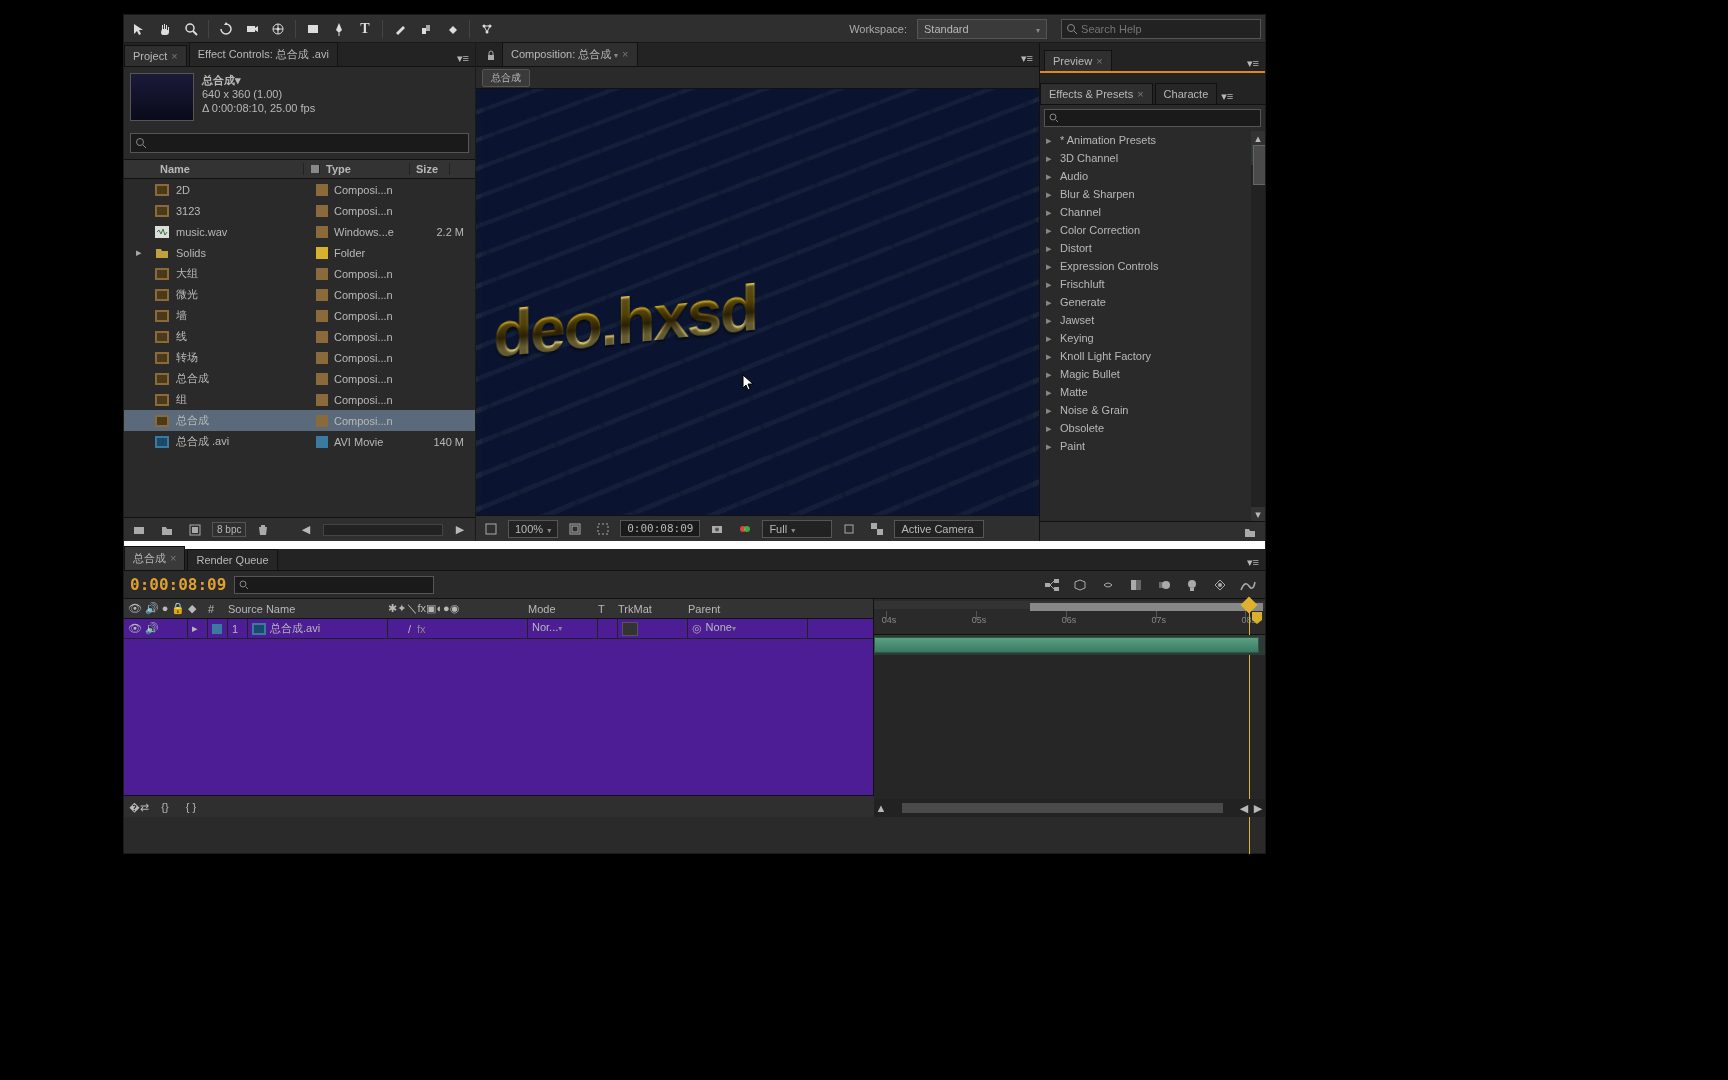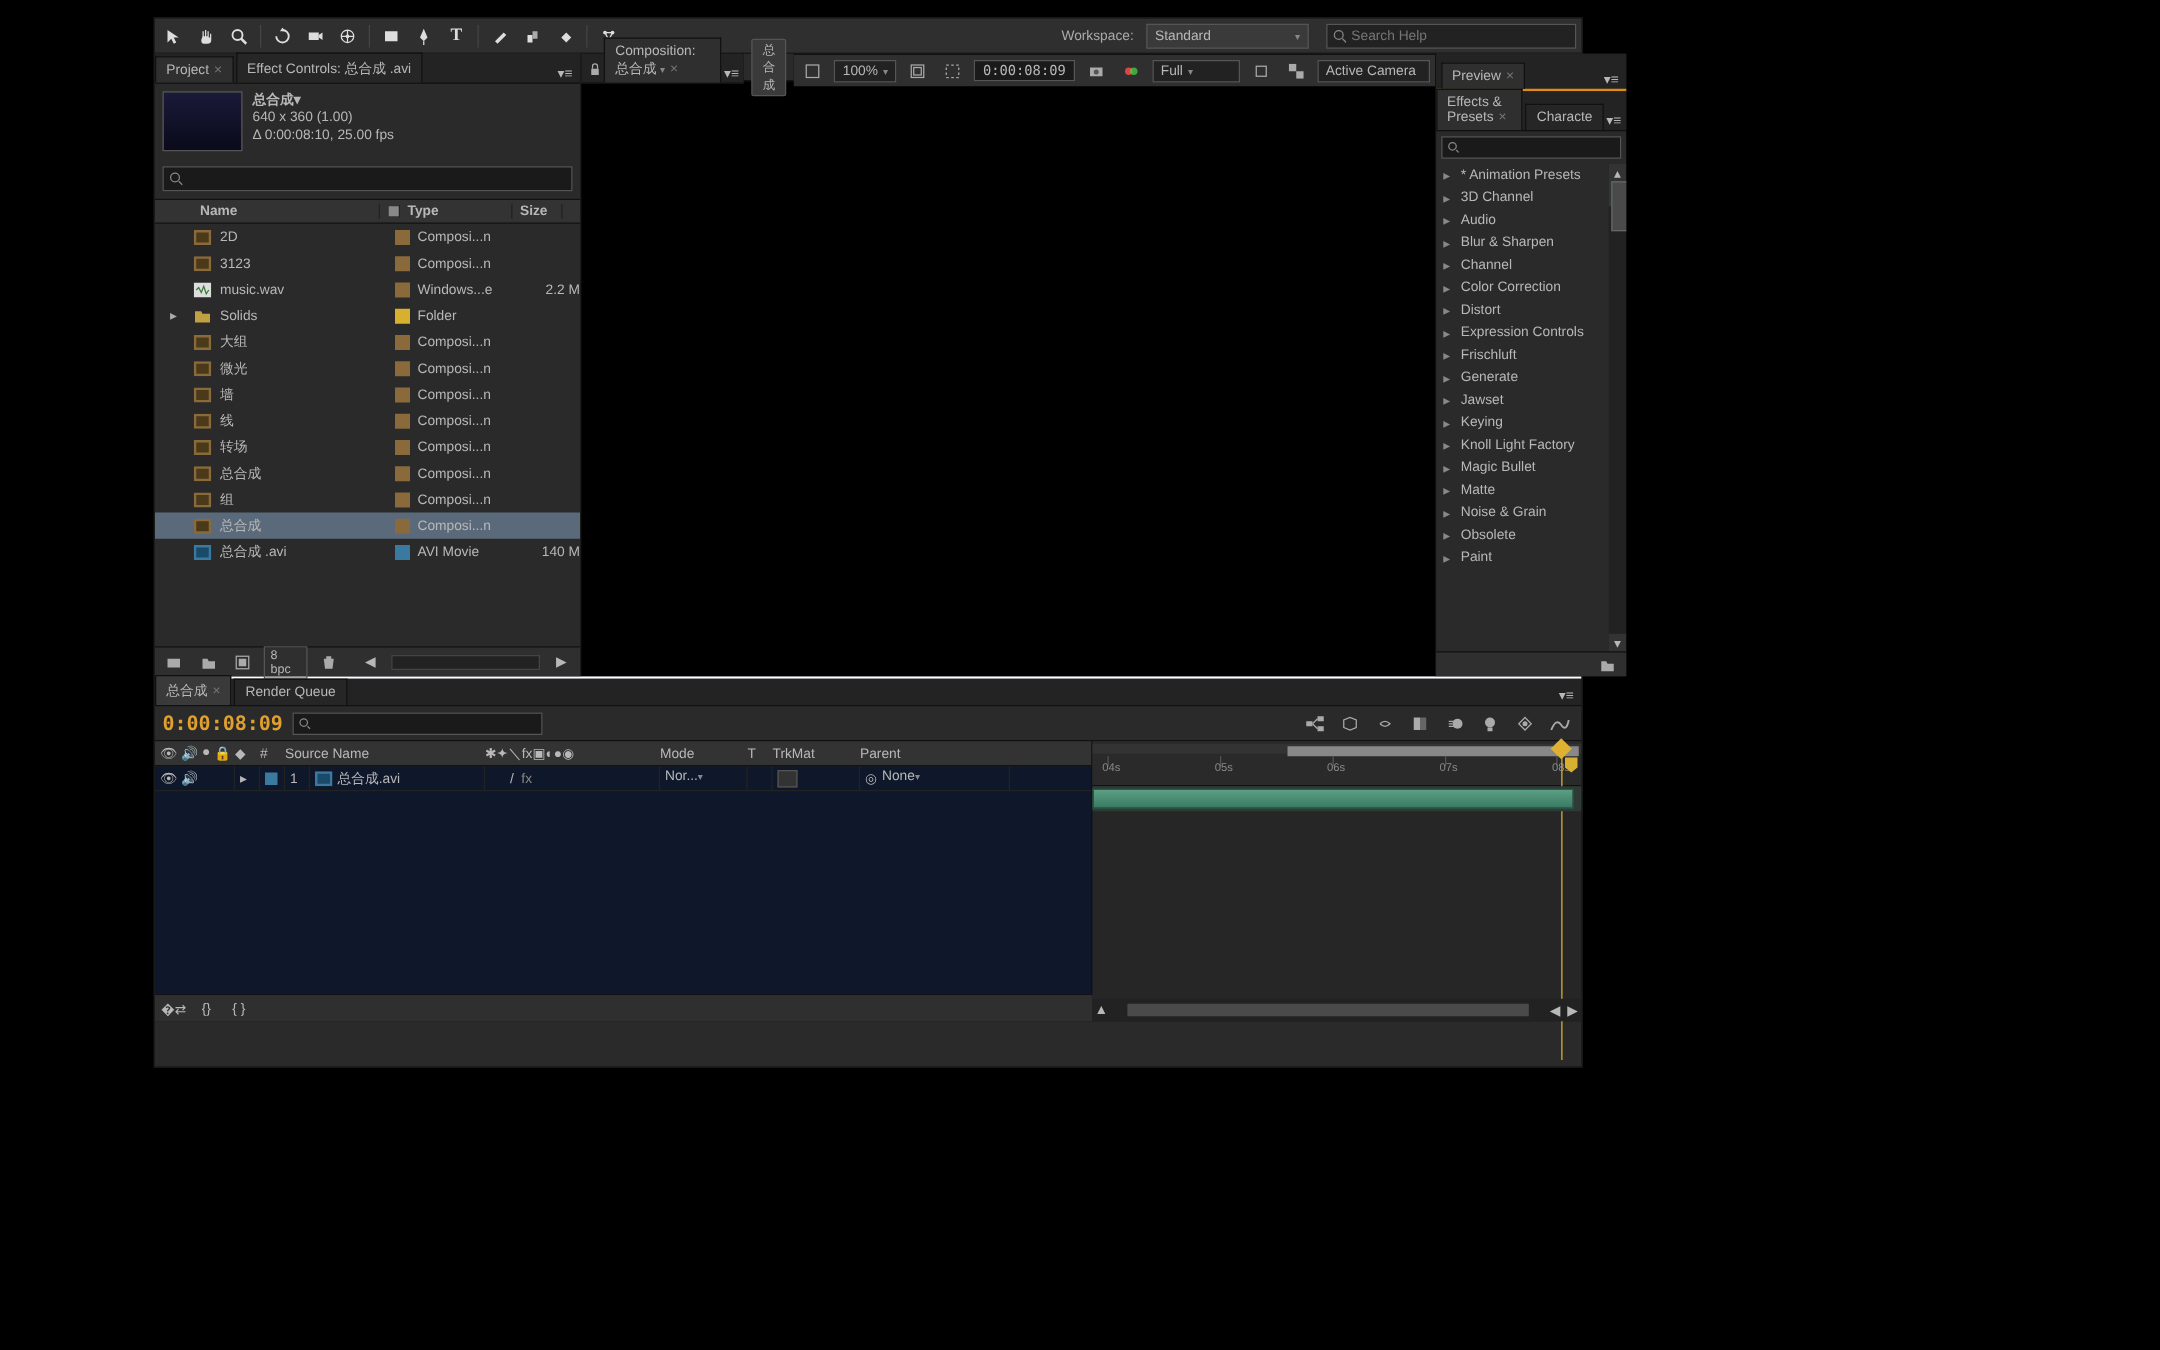--- a/index.html
+++ b/index.html
@@ -36,21 +36,21 @@
 .row { height:21px; display:flex; align-items:center; padding-left:30px; }
 .row.sel { background:#5a6a7a; }
 .row .ico { width:16px; height:14px; margin-right:6px; display:inline-flex; align-items:center; justify-content:center; }
 .row .nm { width:140px; overflow:hidden; text-overflow:ellipsis; white-space:nowrap; }
 .row .swatch { width:12px; height:12px; margin-right:6px; }
 .row .typ { width:90px; }
 .row .sz { width:40px; text-align:right; }
 .row .twist { width:10px; color:#aaa; margin-left:-18px; margin-right:8px; }
 .projfoot { height:24px; background:#2f2f2f; border-top:1px solid #111; display:flex; align-items:center; padding:0 4px; gap:6px; }
 .projfoot .bpc { font-size:10px; border:1px solid #555; padding:1px 4px; }
-.centercol { flex:1; background:#000000; display:flex; flex-direction:row; border-right:1px solid #111;justify-content:center; }
+.centercol { flex:1; background:#0369a1; display:flex; flex-direction:column; border-right:1px solid #111;justify-content:center; }
 .ctabbar { height:24px; background:#232323; display:flex; align-items:flex-end; border-bottom:1px solid #111; padding-left:4px; }
 .compflow { height:22px; background:#2a2a2a; display:flex; align-items:center; padding:0 6px; gap:6px; border-bottom:1px solid #111; }
 .compflow .pill { background:#3a3a3a; border:1px solid #555; padding:1px 8px; border-radius:2px; font-size:10px;}
 .viewer { flex:1; background:#1a1a1a; position:relative; margin:0; overflow:hidden; }
 .viewer .frame { position:absolute; left:6px; top:0; right:6px; bottom:0; background:#0a0e1a; }
 .grid3d { position:absolute; inset:0; background:
   repeating-linear-gradient( -18deg, rgba(10,20,50,0.9) 0 22px, rgba(30,50,90,0.5) 22px 26px ),
   repeating-linear-gradient( 72deg, rgba(10,20,50,0.0) 0 38px, rgba(0,0,0,0.6) 38px 42px );
   transform: perspective(600px) rotateX(8deg) rotateZ(-4deg) scale(1.15); transform-origin: 50% 60%; }
 .goldtext { position:absolute; left:10px; right:-40px; top:42%; transform: rotate(-6deg) skew(-6deg); font-size:64px; font-weight:900; letter-spacing:-2px;
@@ -67,21 +67,21 @@
 .effsearch { padding:4px; }
 .effsearch .sbox { background:#1a1a1a; border:1px solid #555; height:18px; display:flex; align-items:center; padding:0 4px; gap:4px; }
 .effsearch input { background:transparent; border:none; outline:none; width:100%; color:#aaa; }
 .efflist { flex:1; overflow:hidden; position:relative; }
 .effitem { height:18px; display:flex; align-items:center; padding-left:6px; gap:4px; }
 .effitem .tw { width:10px; color:#888; }
 .effscroll { position:absolute; right:0; top:0; bottom:0; width:14px; background:#222; }
 .effscroll .up, .effscroll .dn { height:14px; background:#333; display:flex; align-items:center; justify-content:center; }
 .effscroll .track { position:absolute; top:14px; bottom:14px; left:0; right:0; }
 .effscroll .thumb { position:absolute; left:2px; right:2px; top:0; height:40px; background:#4a4a4a; border:1px solid #666; }
-.timeline { height: 276px; background:#0f172a; border-top:2px solid #ffffff; display:flex; flex-direction:column; }
+.timeline { height: 276px; background:#4c1d95; border-top:8px solid #ffffff; display:flex; flex-direction:column; }
 .tltabs { height:22px; background:#232323; display:flex; align-items:flex-end; border-bottom:1px solid #111; }
 .tlhead { height:28px; background:#2a2a2a; display:flex; align-items:center; border-bottom:1px solid #111; padding:0 6px; gap:8px; }
 .tlhead .tc { color:#e0a030; font-family:monospace; font-size:16px; font-weight:bold; }
 .tlhead .srch { width:200px; height:18px; background:#1a1a1a; border:1px solid #555; display:flex; align-items:center; padding:0 4px; }
 .tlhead .tools { margin-left:auto; display:flex; gap:6px; }
 .tlcols { height:20px; background:#333; display:flex; align-items:center; border-bottom:1px solid #111; font-size:10px; }
 .tlbody { flex:1; display:flex; position:relative; }
 .tlleft { width: 750px; border-right:1px solid #111; }
 .tlright { flex:1; position:relative; background:#262626; }
 .tlrow { height:20px; display:flex; align-items:center; border-bottom:1px solid #222; }

